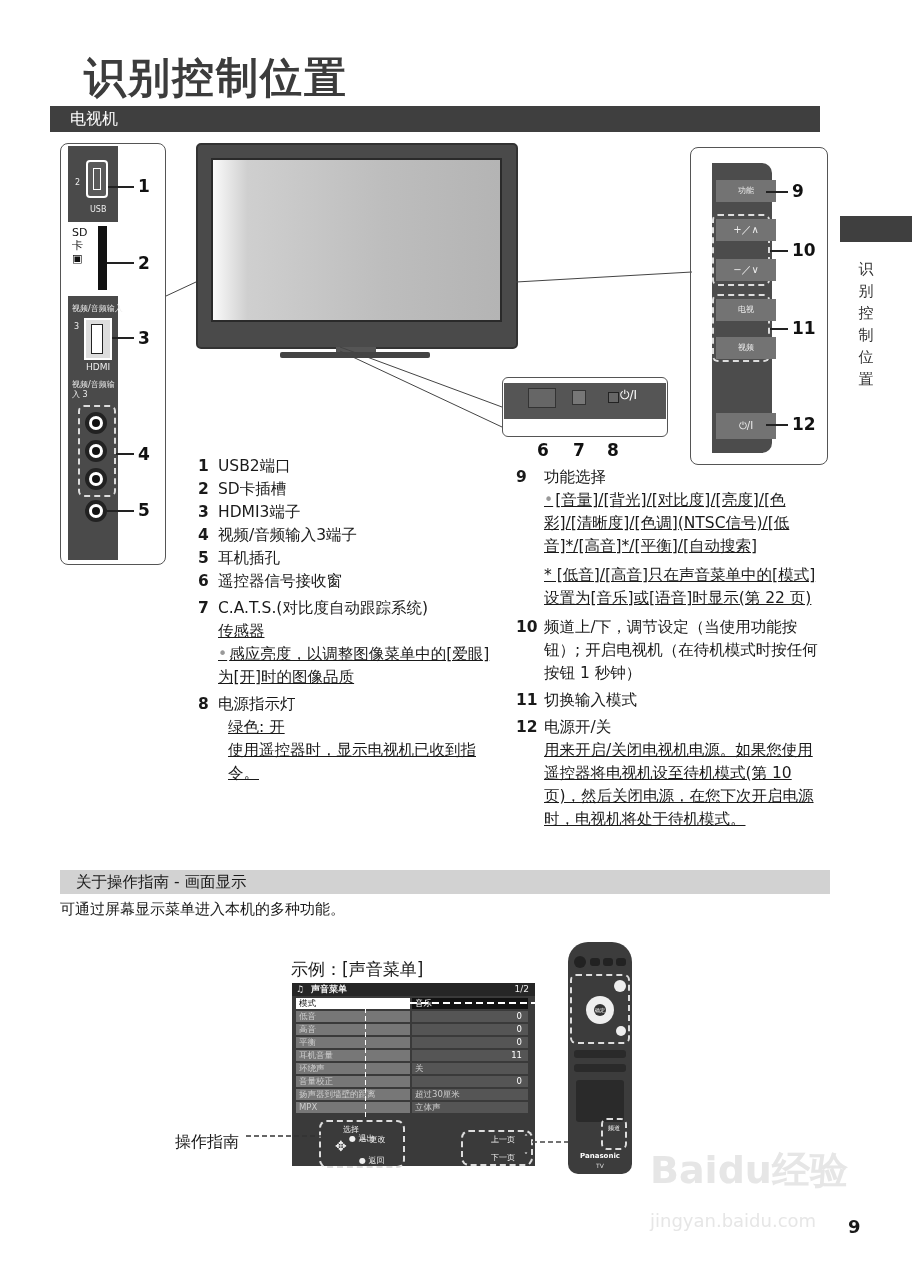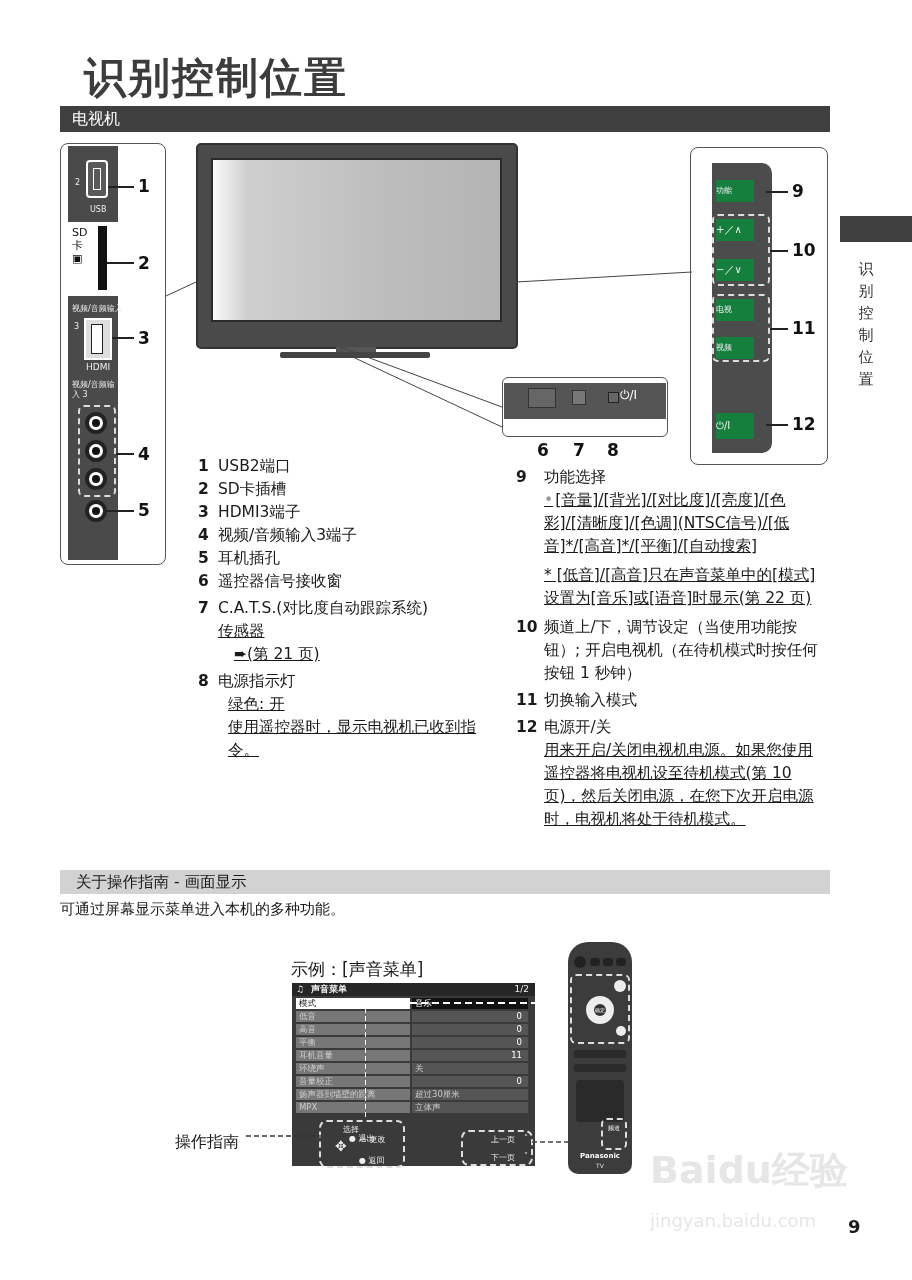--- a/index.html
+++ b/index.html
@@ -1,19 +1,19 @@
 <!DOCTYPE html>
 <html><head>
 <meta charset="utf-8">
 <style>
   html,body{margin:0;padding:0;background:#fff;}
   body{width:912px;height:1280px;position:relative;overflow:hidden;font-family:"DejaVu Sans","Liberation Sans",sans-serif;color:#1a1a1a;}
   .abs{position:absolute;}
   .title{left:84px;top:50px;font-size:42px;font-weight:bold;color:#3c3c3c;letter-spacing:2px;}
-  .bar-dark{left:60px;top:106px;width:770px;height:26px;background:#3f3f3f;color:#fff;font-size:16px;line-height:26px;padding-left:12px;box-sizing:border-box;}
+  .bar-dark{left:50px;top:106px;width:770px;height:26px;background:#3f3f3f;color:#fff;font-size:16px;line-height:26px;padding-left:20px;box-sizing:border-box;}
   .side-tab{left:840px;top:216px;width:72px;height:26px;background:#3f3f3f;}
   .side-text{left:854px;top:258px;width:24px;font-size:15px;line-height:22px;color:#333;text-align:center;}
   
   .lpanel{left:60px;top:143px;width:106px;height:422px;border:1.5px solid #555;border-radius:8px;box-sizing:border-box;}
   .port-strip{left:68px;top:146px;width:50px;height:414px;background:#4a4a4a;}
   .sdsec{left:68px;top:222px;width:50px;height:74px;background:#fff;}
   .sdslot{left:98px;top:226px;width:9px;height:64px;background:#111;}
   .sdlbl{left:72px;top:226px;font-size:11px;line-height:13px;color:#111;}
   .usb{left:86px;top:160px;width:22px;height:38px;border:2px solid #fff;border-radius:4px;box-sizing:border-box;background:#5a5a5a;}
   .usb-in{left:93px;top:168px;width:8px;height:22px;border:1.5px solid #fff;box-sizing:border-box;}
@@ -26,21 +26,21 @@
   .callnum{font-size:17px;font-weight:bold;color:#111;}
   .leader{height:1.5px;background:#222;}
   
   .tv-outer{left:196px;top:143px;width:322px;height:206px;background:#4a4a4a;border-radius:5px;border:2px solid #333;box-sizing:border-box;}
   .tv-screen{left:211px;top:158px;width:291px;height:164px;background:linear-gradient(90deg,#fafafa 0%,#cfcfcf 12%,#bdbdbd 60%,#b4b4b4 100%);border:2px solid #2a2a2a;box-sizing:border-box;}
   .tv-neck{left:336px;top:347px;width:40px;height:8px;background:#555;}
   .tv-base{left:280px;top:352px;width:150px;height:6px;background:#444;border-radius:2px;}
   
   .rpanel{left:690px;top:147px;width:138px;height:318px;border:1.5px solid #555;border-radius:8px;box-sizing:border-box;}
   .rstrip{left:712px;top:163px;width:60px;height:290px;background:#4c4c4c;border-radius:0 10px 10px 0;}
-  .rbtn{left:716px;width:38px;height:22px;background:#15803d;color:#eee;font-size:8px;text-align:left;line-height:22px;}
+  .rbtn{left:716px;width:60px;height:22px;background:#737373;color:#eee;font-size:8px;text-align:center;line-height:22px;}
   
   .sens{left:502px;top:377px;width:166px;height:60px;border:1.5px solid #555;border-radius:6px;box-sizing:border-box;background:#fff;}
   .sens-band{left:504px;top:383px;width:162px;height:36px;background:#555;}
   
   .list{font-size:15.5px;line-height:23px;color:#1a1a1a;}
   .item{display:flex;}
   .num{font-weight:bold;width:20px;flex:none;}
   .num2{font-weight:bold;width:28px;flex:none;}
   .sub{padding-left:20px;text-decoration:underline;}
   .bullet::before{content:"•";color:#999;margin-right:2px;}
@@ -179,21 +179,21 @@
     </div>
   <div class="item">
       <span class="num">6</span>
       <span>遥控器信号接收窗</span>
     </div>
   <div class="item" style="margin-top:4px;">
       <span class="num">7</span>
       <span>C.A.T.S.(对比度自动跟踪系统)</span>
     </div>
   <div class="sub">传感器</div>
-  <div class="sub" style="padding-left:36px;">➨(第 21 页)</div>
+  <div class="sub bullet">感应亮度，以调整图像菜单中的[爱眼]为[开]时的图像品质</div>
   <div class="item" style="margin-top:4px;">
       <span class="num">8</span>
       <span>电源指示灯</span>
     </div>
   <div class="sub" style="padding-left:30px;">绿色: 开</div>
   <div class="sub" style="padding-left:30px;">使用遥控器时，显示电视机已收到指令。</div>
 </div>
 
 <div class="abs list" style="left:516px;top:466px;width:312px;">
   <div class="item">

